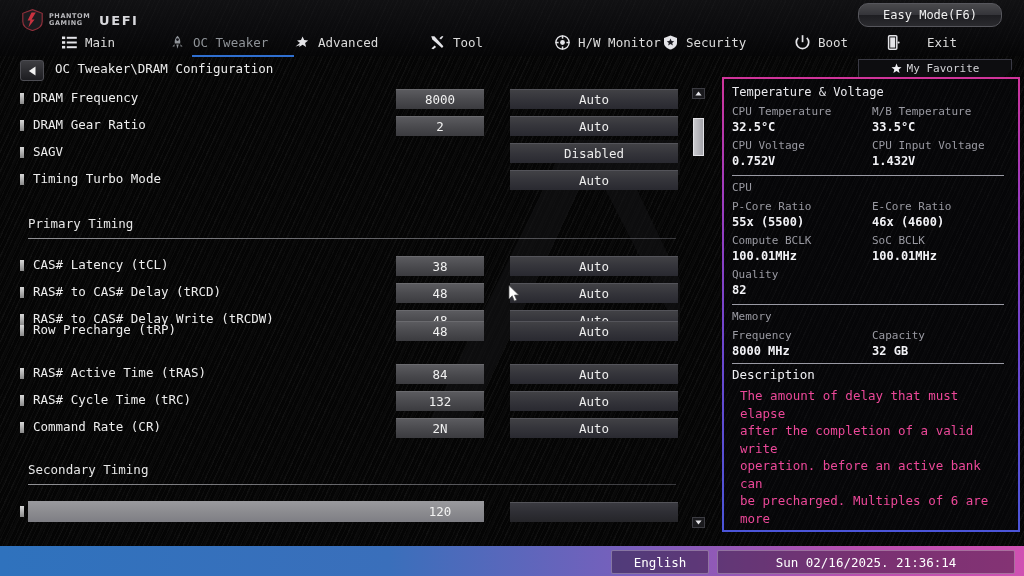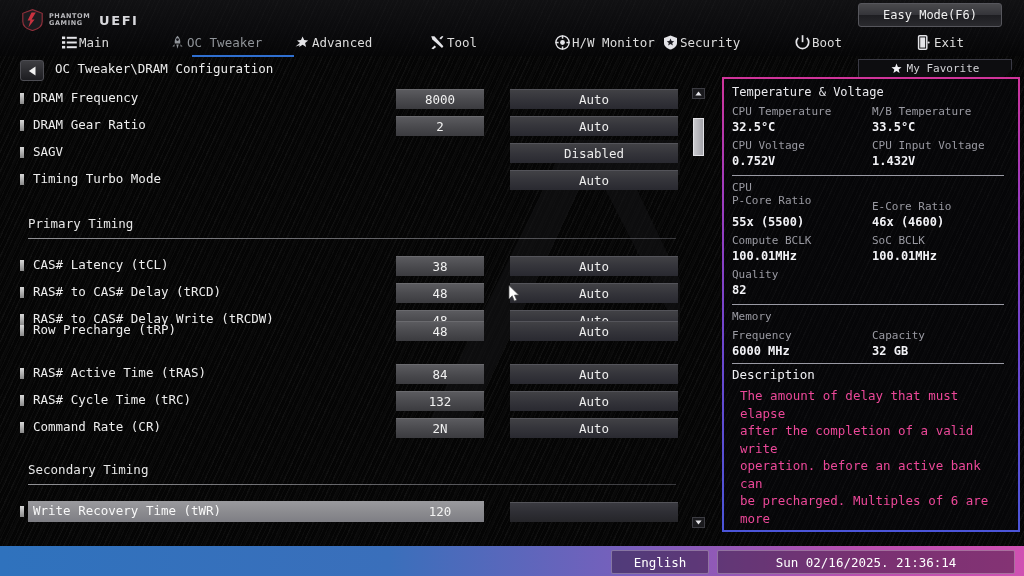--- a/index.html
+++ b/index.html
@@ -20,28 +20,28 @@
   #header{position:absolute;left:0;top:0;width:1024px;height:56px;
           background:linear-gradient(180deg,#111113 0%,#0a0a0c 60%,#050506 100%);}
   #logo{position:absolute;left:22px;top:9px;display:flex;align-items:center;gap:6px;}
   .pg-badge{width:21px;height:22px;position:relative;}
   .pg-txt{font-family:"DejaVu Sans","Liberation Sans",sans-serif;font-size:6.5px;line-height:7.5px;
           letter-spacing:.6px;color:#b9b9bd;font-weight:bold;}
   #uefi{position:absolute;left:99px;top:13px;font-family:"DejaVu Sans","Liberation Sans",sans-serif;
         font-size:13px;letter-spacing:1.6px;color:#d8d8dc;font-weight:bold;}
 
   #navbar{position:absolute;left:0;top:28px;width:1024px;height:28px;}
-  .nav{position:absolute;top:0;display:flex;align-items:center;gap:2px;height:28px;
+  .nav{position:absolute;top:0;display:flex;align-items:center;gap:8px;height:28px;
        font-size:12.5px;color:#dcdcdc;cursor:pointer;white-space:nowrap;}
   .nav.active{color:#8f9398;}
   .nav .ul{position:absolute;left:22px;right:0;bottom:-1px;height:2px;background:#2f6fd0;display:none;}
   .nav.active .ul{display:block;}
   .nav-ico{width:15px;height:15px;display:inline-block;position:relative;flex:none;}
 
-  #easymode{position:absolute;left:858px;top:3px;width:142px;height:22px;border-radius:3px;
+  #easymode{position:absolute;left:858px;top:3px;width:142px;height:22px;border-radius:10px;
             background:linear-gradient(180deg,#4a4a4d 0%,#35353a 48%,#1e1e22 52%,#2a2a2e 100%);
             border:1px solid #56565c;display:flex;align-items:center;justify-content:center;
             font-size:12px;color:#f0f0f0;cursor:pointer;}
 
   
   #crumbrow{position:absolute;left:0;top:58px;width:720px;height:24px;}
   #backbtn{position:absolute;left:20px;top:2px;width:22px;height:19px;border-radius:3px;
            background:linear-gradient(180deg,#3d3d41,#1c1c20);border:1px solid #4d4d53;
            display:flex;align-items:center;justify-content:center;cursor:pointer;}
   #crumb{position:absolute;left:55px;top:3px;font-size:12.5px;color:#ececec;}
@@ -205,21 +205,21 @@
             </svg></span>
           <span>Security</span>
         </div>
         <div class="nav" style="left: 795px; width: 70px;">
           <span class="nav-ico"><svg viewBox="0 0 15 15">
               <path d="M3.2 2.9 A6.2 6.2 0 1 0 11.8 2.9" fill="none" stroke="#e4e4e8" stroke-width="1.7"></path>
               <rect x="6.7" y="0.2" width="1.7" height="7" fill="#e4e4e8"></rect>
             </svg></span>
           <span>Boot</span>
         </div>
-        <div class="nav" style="left: 917px; width: 70px;">
+        <div class="nav" style="left: 887px; width: 70px; justify-content: space-between;">
           <span class="nav-ico"><svg viewBox="0 0 15 15">
               <rect x="1.6" y="0.8" width="8.2" height="13.4" rx="1" fill="none" stroke="#e4e4e8" stroke-width="1.5"></rect>
               <rect x="3.2" y="2.4" width="5" height="10.2" fill="#e4e4e8"></rect>
               <circle cx="11.6" cy="7.5" r="1.1" fill="#e4e4e8"></circle>
             </svg></span>
           <span>Exit</span>
         </div>
       </div>
 
     <div id="easymode">Easy Mode(F6)</div>
@@ -310,21 +310,20 @@
         <div class="vbox">2N</div>
         <div class="obox">Auto</div>
       </div>
       <div class="sect" style="top: 378px; height: 24px;">
         <div class="sect-t">Secondary Timing</div>
         <div class="sect-l"></div>
       </div>
       <div class="row sel" style="top: 417px;">
         <div class="selbg"></div>
         <div class="bullet"></div>
-        <div class="rlabel">Write Recovery Time (tWR)</div>
         <div class="vbox">120</div>
         <div class="obox empty"></div>
       </div>
     </div>
 
   <div id="sbar">
     <div id="sb-up" class="sb-arrow">
       <svg width="7" height="5" viewBox="0 0 7 5">
         <path d="M3.5 0.5 L6.6 4.5 L0.4 4.5 Z" fill="#e6e6ea"></path>
       </svg>
@@ -349,39 +348,39 @@
       <div class="c2 ip-v" style="top:41px">33.5°C</div>
 
       <div class="c1 ip-k" style="top:60px">CPU Voltage</div>
       <div class="c2 ip-k" style="top:60px">CPU Input Voltage</div>
       <div class="c1 ip-v" style="top:75px">0.752V</div>
       <div class="c2 ip-v" style="top:75px">1.432V</div>
 
       <div class="ip-sep" style="top:96px"></div>
 
       <div class="c1 ip-k" style="top:102px">CPU</div>
-      <div class="c1 ip-k" style="top:115px">P-Core Ratio</div>
+      <div class="c1 ip-k" style="top:121px">P-Core Ratio</div>
       <div class="c2 ip-k" style="top:121px">E-Core Ratio</div>
       <div class="c1 ip-v" style="top:136px">55x (5500)</div>
       <div class="c2 ip-v" style="top:136px">46x (4600)</div>
 
       <div class="c1 ip-k" style="top:155px">Compute BCLK</div>
       <div class="c2 ip-k" style="top:155px">SoC BCLK</div>
       <div class="c1 ip-v" style="top:170px">100.01MHz</div>
       <div class="c2 ip-v" style="top:170px">100.01MHz</div>
 
       <div class="c1 ip-k" style="top:189px">Quality</div>
       <div class="c1 ip-v" style="top:204px">82</div>
 
       <div class="ip-sep" style="top:225px"></div>
 
       <div class="c1 ip-k" style="top:231px">Memory</div>
       <div class="c1 ip-k" style="top:250px">Frequency</div>
       <div class="c2 ip-k" style="top:250px">Capacity</div>
-      <div class="c1 ip-v" style="top:265px">6000 MHz</div>
+      <div class="c1 ip-v" style="top:265px">8000 MHz</div>
       <div class="c2 ip-v" style="top:265px">32 GB</div>
 
       <div class="ip-sep" style="top:284px"></div>
 
       <div id="desc-h">Description</div>
       <div id="desc-b">The amount of delay that must elapse
 after the completion of a valid write
 operation. before an active bank can
 be precharged. Multiples of 6 are more
 suitable for tWR.</div>

